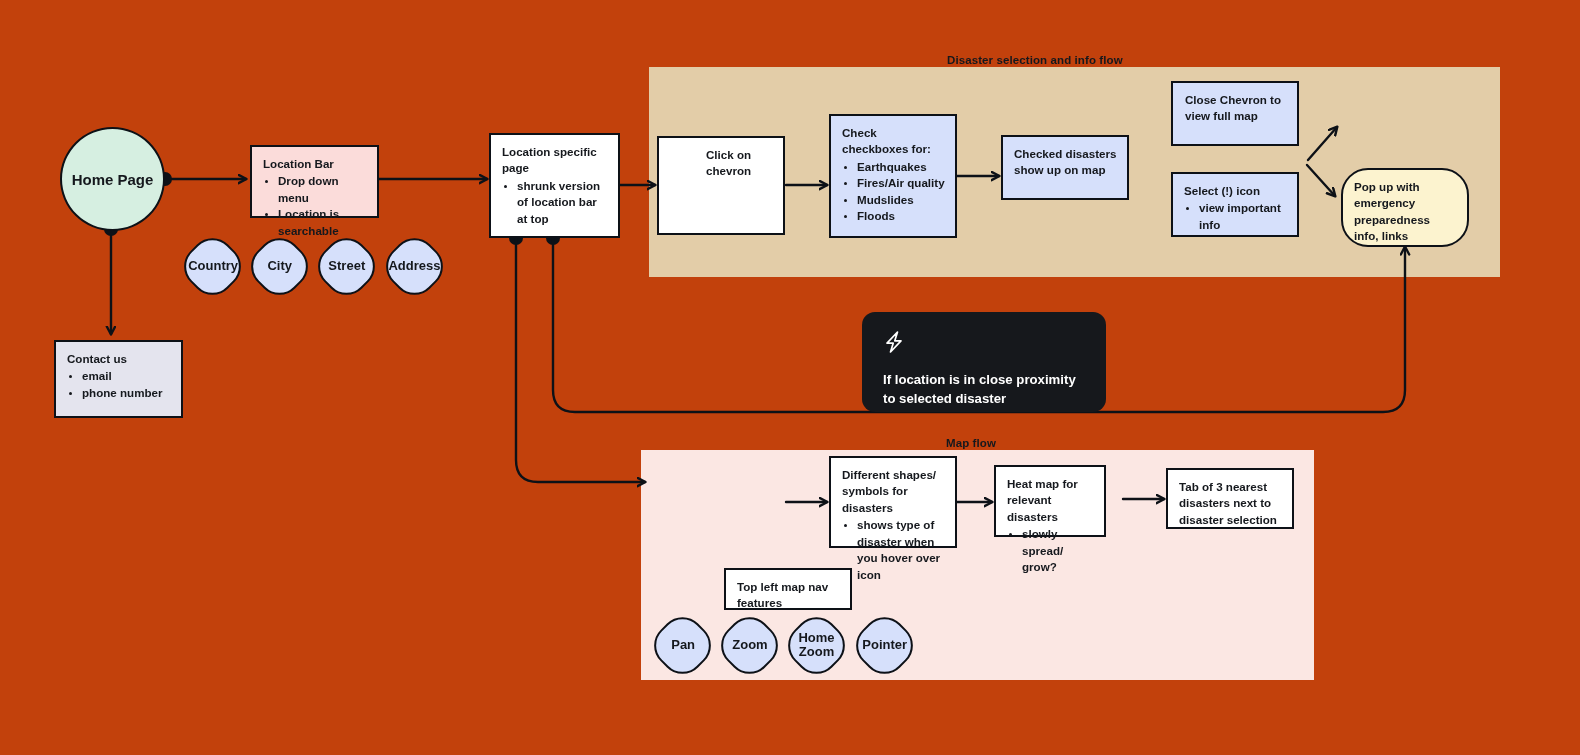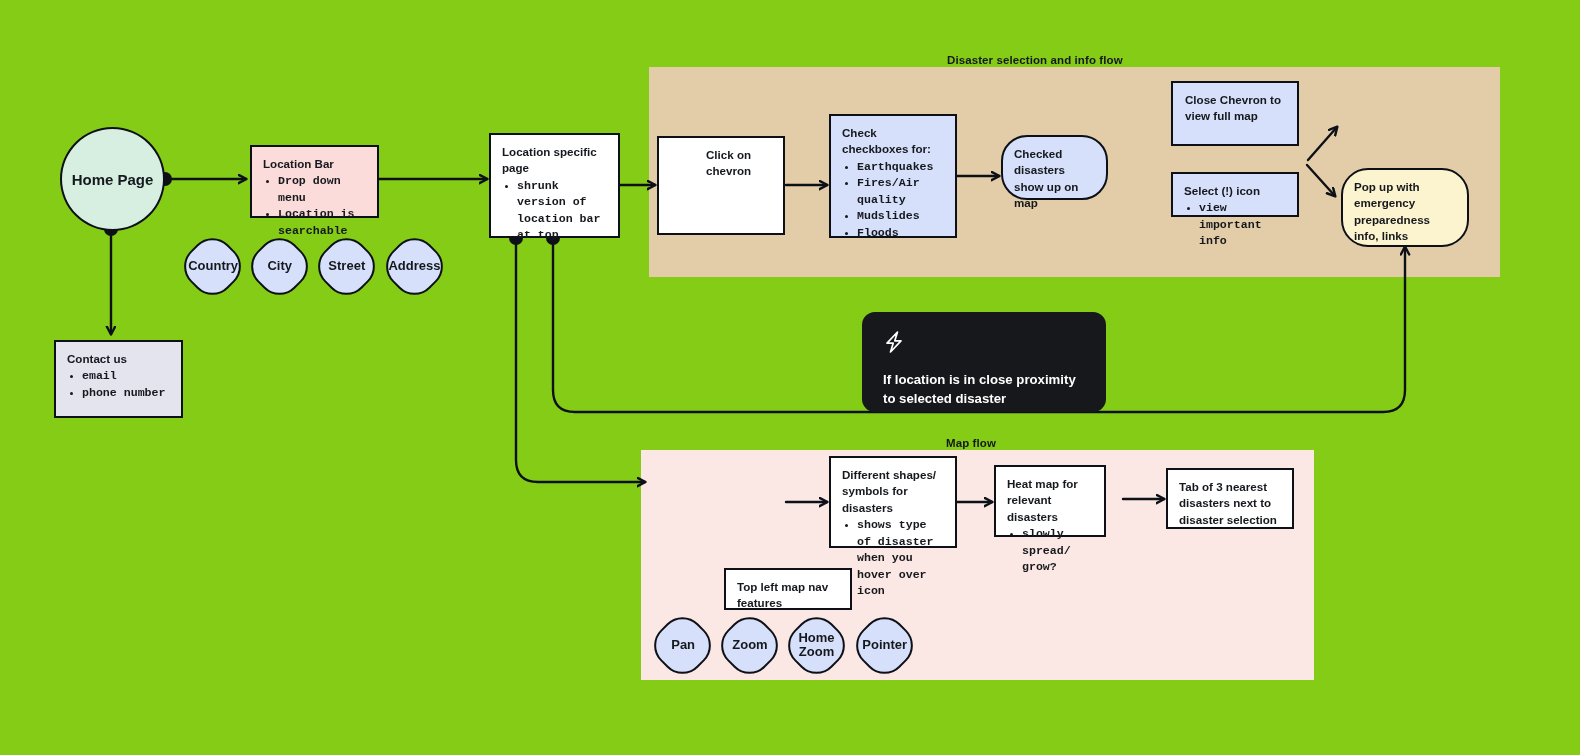--- a/index.html
+++ b/index.html
@@ -8,21 +8,21 @@
     background: #ffffff;
   }
   body {
     font-family: "Liberation Sans", sans-serif;
     -webkit-font-smoothing: antialiased;
   }
   #canvas {
     position: relative;
     width: 1580px;
     height: 755px;
-    background: #84cc16;
+    background: #c2410c;
     overflow: hidden;
   }
 
   
   .region {
     position: absolute;
     box-sizing: border-box;
   }
   .region-label {
     position: absolute;
@@ -47,21 +47,20 @@
   }
   .node .title {
     display: block;
     font-weight: 700;
     margin: 0;
   }
   .node ul {
     margin: 1px 0 0 0;
     padding-left: 15px;
     list-style: disc;
-    font-family: Liberation Mono, monospace;
   }
   .node ul li {
     font-weight: 700;
     margin: 0;
     padding: 0;
   }
   .node ul li::marker { font-size: 10px; }
 
   .fill-white   { background: #ffffff; }
   .fill-blue    { background: #d6e0fb; }
@@ -228,29 +227,29 @@
   <div class="node fill-blue" style="left:829px; top:114px; width:128px; height:124px;">
     <span class="title">Check checkboxes for:</span>
     <ul>
       <li>Earthquakes</li>
       <li>Fires/Air quality</li>
       <li>Mudslides</li>
       <li>Floods</li>
     </ul>
   </div>
 
-  <div class="node fill-blue" style="left:1001px; top:135px; width:107px; height:65px;border-radius:26px;">
+  <div class="node fill-blue" style="left:1001px; top:135px; width:128px; height:65px;">
     <span class="title">Checked disasters show up on map</span>
   </div>
 
   <div class="node fill-blue" style="left:1171px; top:81px; width:128px; height:65px;padding-left:12px;">
     <span class="title">Close Chevron to view full map</span>
   </div>
 
-  <div class="node fill-blue" style="left:1171px; top:172px; width:128px; height:45px;">
+  <div class="node fill-blue" style="left:1171px; top:172px; width:128px; height:65px;">
     <span class="title">Select (!) icon</span>
     <ul>
       <li>view important info</li>
     </ul>
   </div>
 
   <div class="node fill-yellow" style="left:1341px; top:168px; width:128px; height:79px;">
     <span class="title">Pop up with emergency preparedness info, links</span>
   </div>
 

